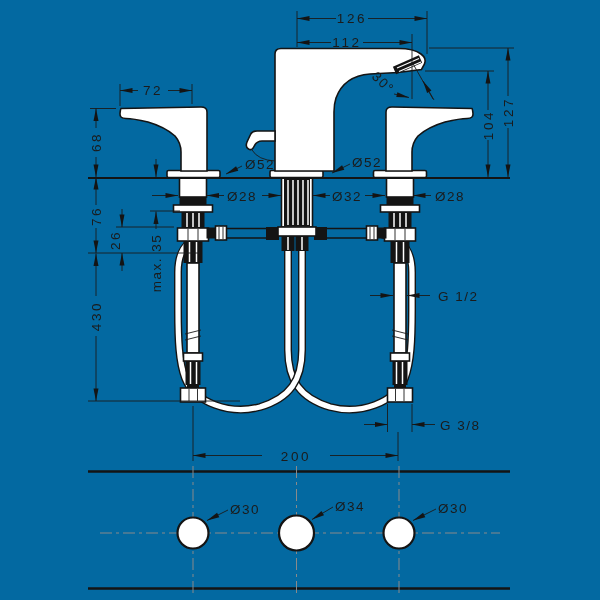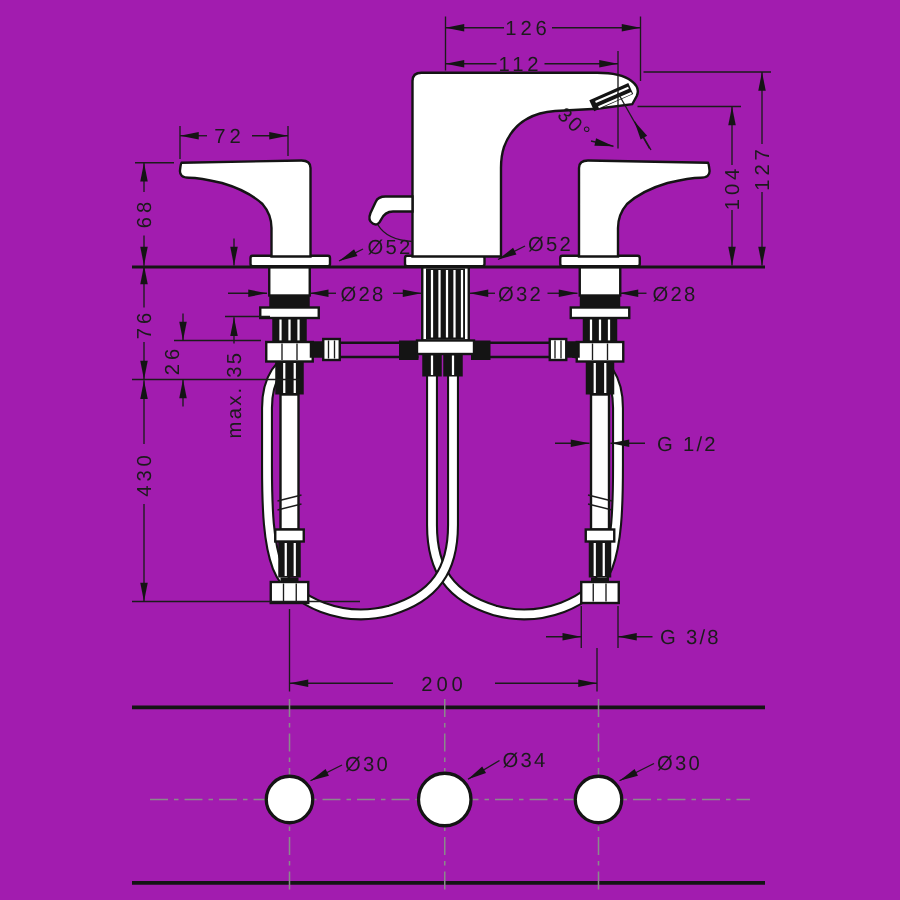--- a/index.html
+++ b/index.html
@@ -1,16 +1,16 @@
 <!DOCTYPE html>
 <html><head>
 <meta charset="utf-8">
 <style>
   html,body{margin:0;padding:0;background:#ffffff;}
-  .stage{width:600px;height:600px;background:#a21caf;position:relative;overflow:hidden;}
+  .stage{width:600px;height:600px;background:#0369a1;position:relative;overflow:hidden;}
   svg{display:block;}
   .thin{stroke:#1b1b1b;stroke-width:0.9;fill:none;}
   .med{stroke:#141414;stroke-width:1.6;fill:none;}
   .medf{stroke:#141414;stroke-width:1.6;fill:#ffffff;}
   .dark{fill:#141414;stroke:none;}
   .wslit{stroke:#ffffff;stroke-width:1.5;fill:none;}
   .deck{stroke:#141414;stroke-width:1.9;fill:none;}
   .plank{stroke:#141414;stroke-width:2.5;fill:none;}
   .cline{stroke:#8a8a8a;stroke-width:1;fill:none;stroke-dasharray:12 4 3 4;}
   .hoseO{stroke:#141414;stroke-width:8;fill:none;}

